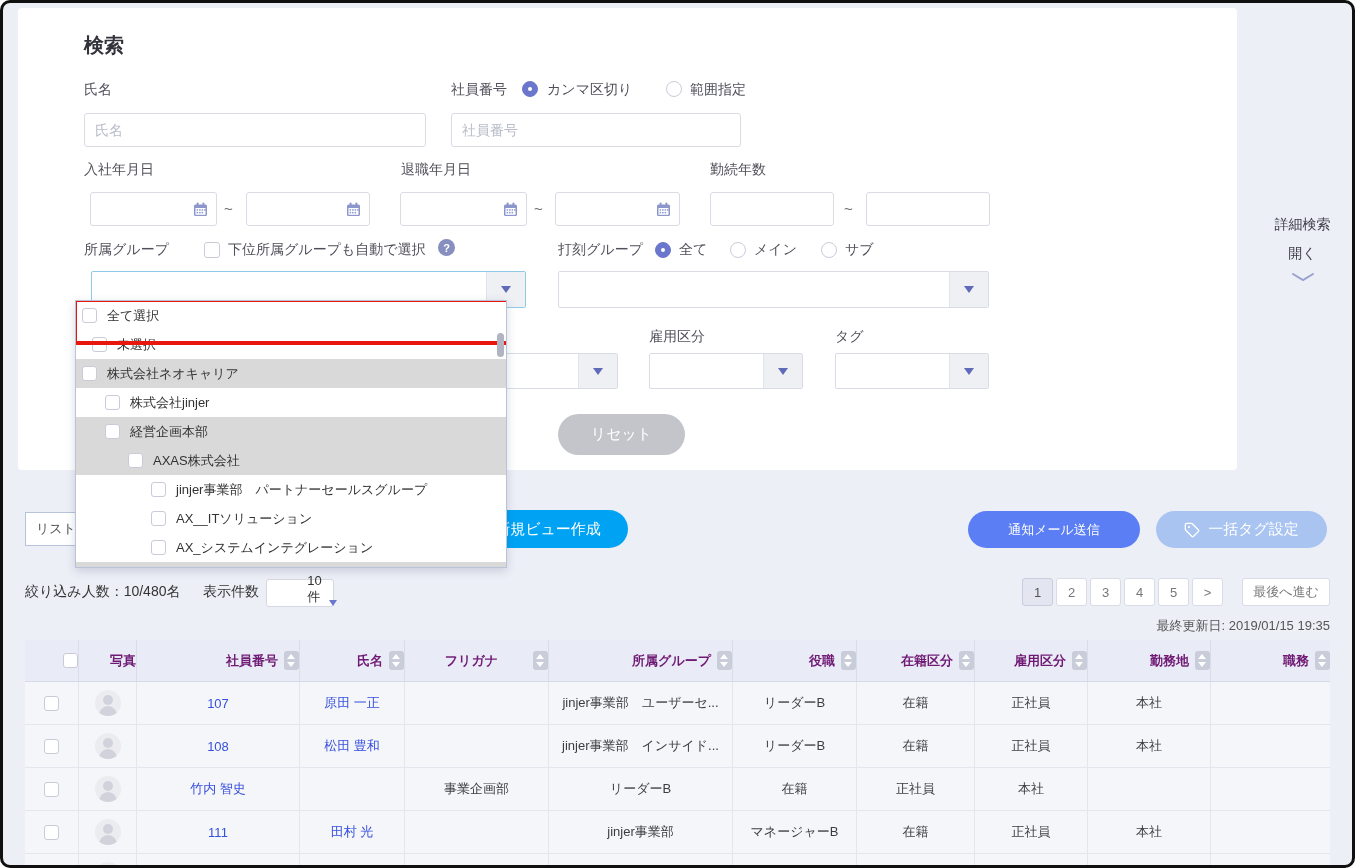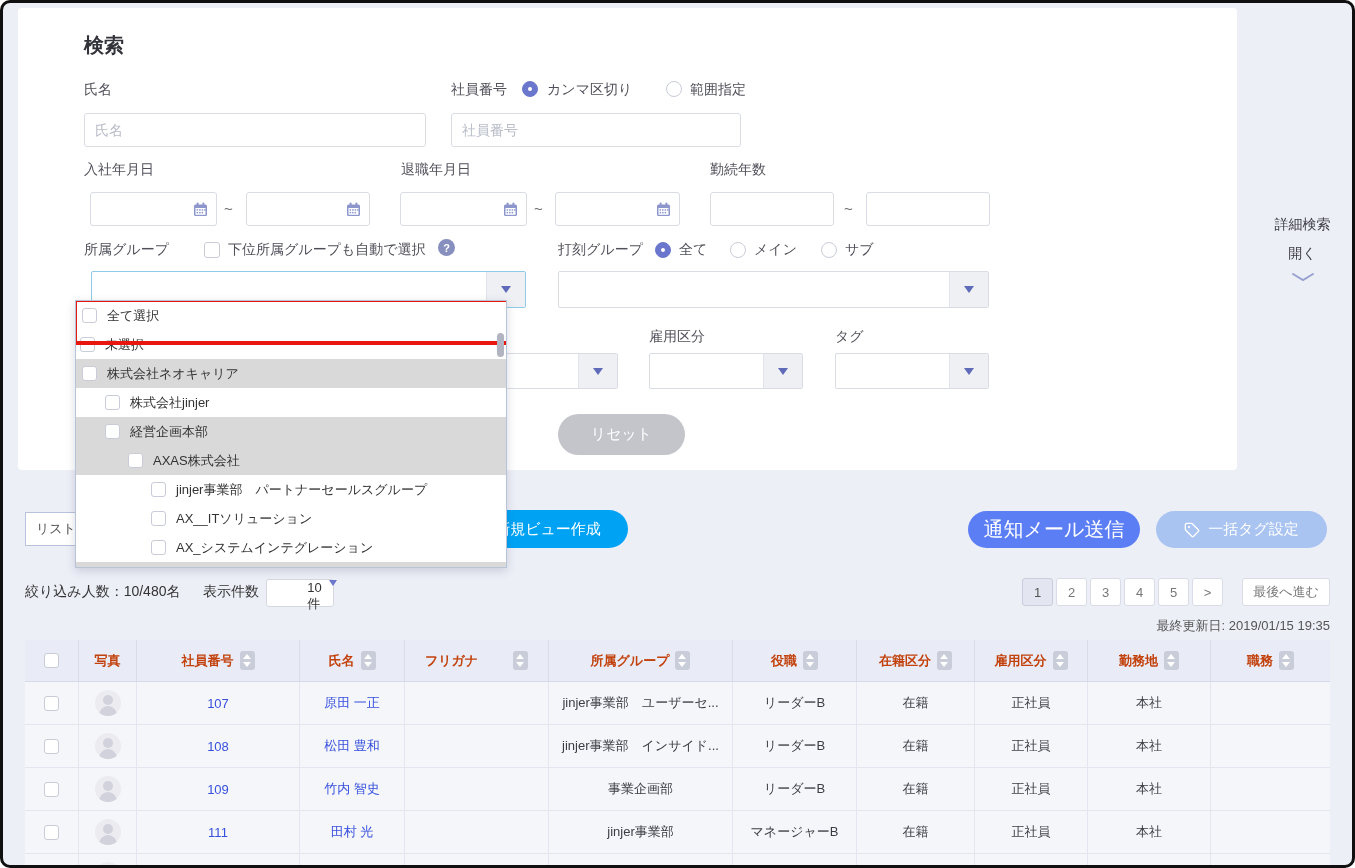--- a/index.html
+++ b/index.html
@@ -21,45 +21,45 @@
   .cb{display:inline-block;width:15px;height:15px;background:#fff;border:1px solid #c9ccd8;border-radius:3px;box-sizing:border-box;flex:none;cursor:pointer;}
   .cbx{position:absolute;width:16px;height:16px;}
   .help{position:absolute;width:17px;height:17px;border-radius:50%;background:#868fbe;color:#fff;font-size:11px;font-weight:bold;display:flex;align-items:center;justify-content:center;cursor:pointer;}
   .combo{position:absolute;background:#fff;border:1px solid #d9dce4;border-radius:2px;box-sizing:border-box;cursor:pointer;}
   .combo.focus{border-color:#8fcbe8;}
   .combo .dd{position:absolute;right:0;top:0;bottom:0;width:38px;background:#eef0f4;border-left:1px solid #e2e4ec;display:flex;align-items:center;justify-content:center;}
   .tri{width:0;height:0;border-left:5px solid transparent;border-right:5px solid transparent;border-top:7px solid #5f6ab8;}
   .btn{position:absolute;border:none;color:#fff;display:flex;align-items:center;justify-content:center;cursor:pointer;font-family:inherit;}
   .reset{background:#c3c5cb;border-radius:21px;font-size:15px;}
   .newview{background:#00a3f4;border-radius:19px;font-size:15px;z-index:1;}
-  .notify{background:#5b7ef5;border-radius:19px;font-size:20px;}
+  .notify{background:#5b7ef5;border-radius:19px;font-size:13px;}
   .bulktag{background:#aac4f2;border-radius:19px;font-size:15px;gap:8px;}
   .adv{position:absolute;left:1237px;top:216px;width:131px;text-align:center;color:#3c3c46;font-size:14px;cursor:pointer;}
   .adv .open{margin-top:11px;}
   .adv svg{margin-top:9px;}
   .panel{position:absolute;left:75px;top:300px;width:432px;height:268px;background:#fff;border:1px solid #b9c3d8;box-shadow:0 3px 9px rgba(40,50,90,.18);z-index:20;box-sizing:border-box;overflow:hidden;}
   .opt{height:29px;display:flex;align-items:center;gap:10px;font-size:13px;color:#333;box-sizing:border-box;cursor:pointer;}
   .opt.shade{background:#d9d9d9;}
   .annotation{position:absolute;left:-3px;top:-3px;width:434px;height:39px;border:4px solid #e8170d;z-index:5;pointer-events:none;}
   .thumb{position:absolute;right:2px;top:32px;width:7px;height:24px;background:#b2b5c1;border-radius:4px;z-index:6;cursor:pointer;}
   .listbox{position:absolute;left:25px;top:512px;width:153px;height:34px;background:#fff;border:1px solid #b9c2dd;box-sizing:border-box;font-size:13px;color:#555;display:flex;align-items:center;padding-left:10px;z-index:1;cursor:pointer;}
   .count{position:absolute;font-size:14px;color:#333;font-weight:500;}
-  .perpage{position:absolute;left:266px;top:579px;width:68px;height:28px;background:#fff;border:1px solid #d5d8e0;border-radius:3px;display:flex;align-items:flex-start;justify-content:center;gap:7px;font-size:13px;color:#333;box-sizing:border-box;cursor:pointer;padding-left:44px;}
+  .perpage{position:absolute;left:266px;top:579px;width:68px;height:28px;background:#fff;border:1px solid #d5d8e0;border-radius:3px;display:flex;align-items:flex-end;justify-content:center;gap:7px;font-size:13px;color:#333;box-sizing:border-box;cursor:pointer;padding-left:44px;}
   .ptri{border-left:4px solid transparent;border-right:4px solid transparent;border-top:6px solid #6a77cc;width:0;height:0;}
   .pager{position:absolute;left:1022px;top:578px;display:flex;gap:3px;z-index:1;}
   .pbtn{width:31px;height:28px;background:#fff;border:1px solid #d9dce6;border-radius:3px;font-size:13px;color:#777;display:flex;align-items:center;justify-content:center;font-family:inherit;cursor:pointer;box-sizing:border-box;}
   .pbtn.active{background:#e3e6f0;border-color:#c9cede;color:#555;}
   .plast{width:88px;margin-left:16px;}
   .updated{position:absolute;left:1030px;top:617px;width:300px;text-align:right;font-size:13px;color:#555;}
   .table{position:absolute;left:25px;top:640px;width:1305px;z-index:1;}
   .tr{display:flex;width:100%;box-sizing:border-box;}
   .thead{background:#e9ecf6;height:42px;border-bottom:1px solid #d5d9e8;}
   .trow{background:#f5f6f9;height:43px;border-bottom:1px solid #e3e6ee;}
   .td{display:flex;align-items:center;justify-content:center;border-right:1px solid #e3e6ee;box-sizing:border-box;font-size:13px;color:#3c3c44;overflow:hidden;white-space:nowrap;gap:6px;}
-  .thead .td{font-weight:bold;color:#c2410c;border-right-color:#d9dde9;}
+  .thead .td{font-weight:bold;color:#701a75;border-right-color:#d9dde9;justify-content:flex-end;}
   .tr>.td:nth-child(1){width:54px;}
   .tr>.td:nth-child(2){width:58px;}
   .tr>.td:nth-child(3){width:163px;}
   .tr>.td:nth-child(4){width:105px;}
   .tr>.td:nth-child(5){width:144px;gap:35px;}
   .tr>.td:nth-child(6){width:184px;}
   .tr>.td:nth-child(7){width:124px;}
   .tr>.td:nth-child(8){width:118px;}
   .tr>.td:nth-child(9){width:113px;}
   .tr>.td:nth-child(10){width:123px;}
@@ -242,21 +242,21 @@
     <span>一括タグ設定</span>
   </button>
 
   <div class="panel">
     <div class="annotation"></div>
     <div class="thumb"></div>
     <div class="opt" style="padding-left: 6px;">
         <span class="cb"></span>
         <span>全て選択</span>
       </div>
-          <div class="opt" style="padding-left: 4px;">
+          <div class="opt" style="padding-left: 16px;">
         <span class="cb"></span>
         <span>未選択</span>
       </div>
           <div class="opt shade" style="padding-left: 6px;">
         <span class="cb"></span>
         <span>株式会社ネオキャリア</span>
       </div>
           <div class="opt" style="padding-left: 29px;">
         <span class="cb"></span>
         <span>株式会社jinjer</span>
@@ -398,23 +398,20 @@
           <div class="td"></div>
         </div>
             <div class="tr trow">
           <div class="td">
                 <span class="cb"></span>
               </div>
           <div class="td">
                 <span class="avatar"></span>
               </div>
           <div class="td">
-                <a class="link">109</a>
-              </div>
-          <div class="td">
                 <a class="link">竹内 智史</a>
               </div>
           <div class="td"></div>
           <div class="td">事業企画部</div>
           <div class="td">リーダーB</div>
           <div class="td">在籍</div>
           <div class="td">正社員</div>
           <div class="td">本社</div>
           <div class="td"></div>
         </div>

